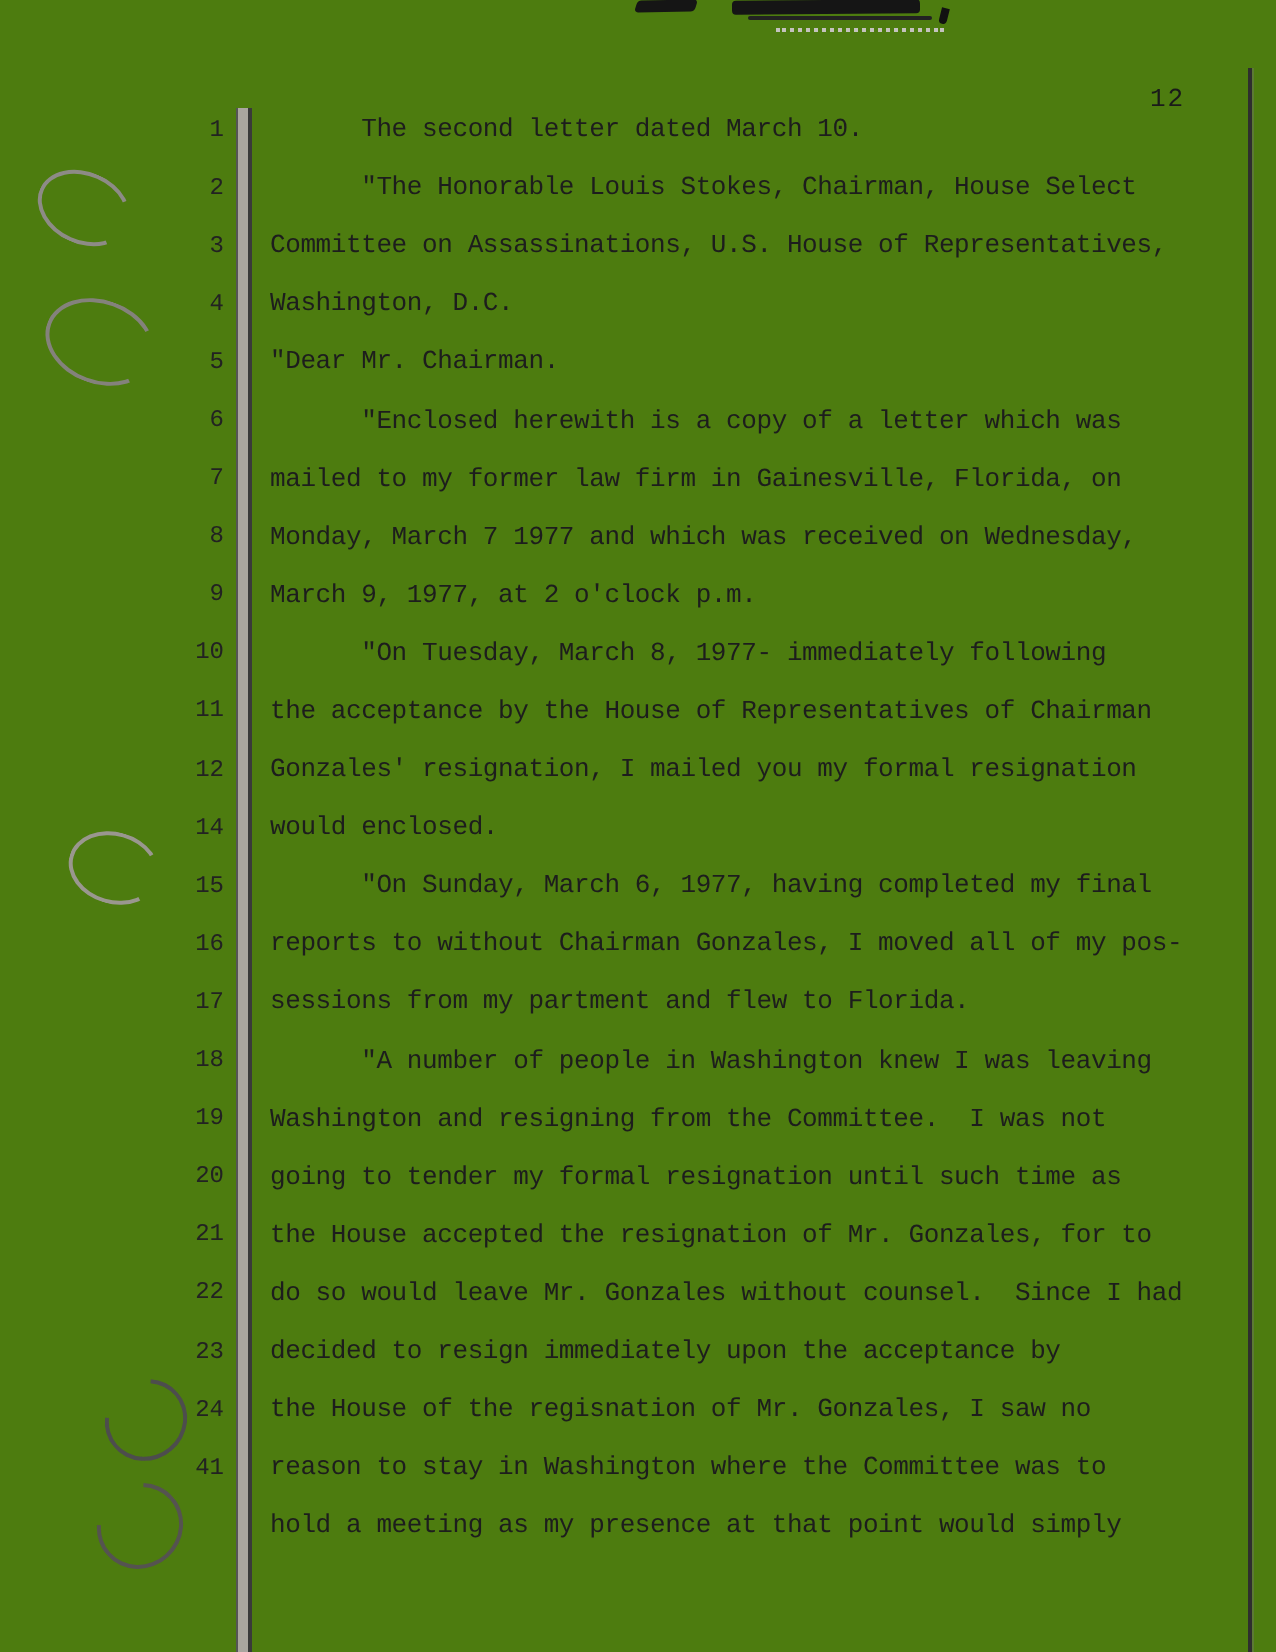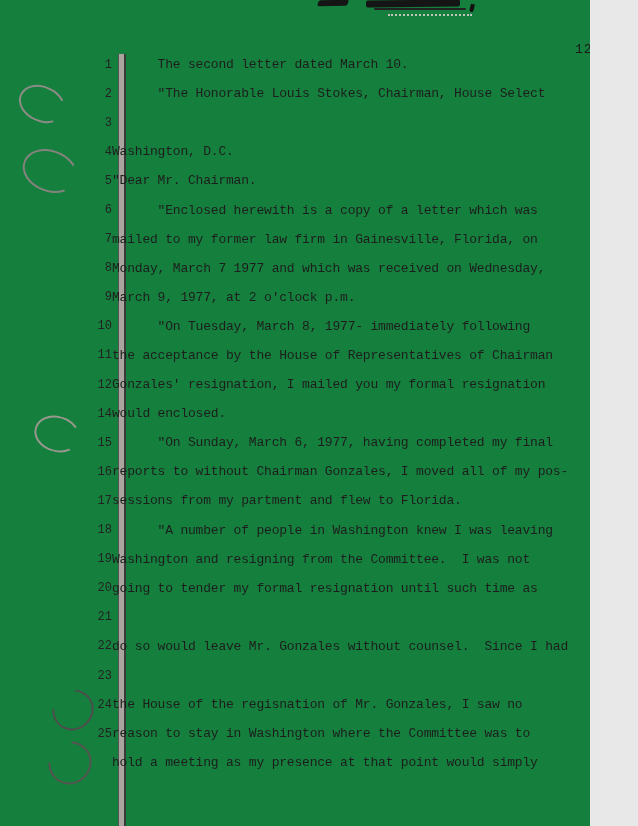--- a/index.html
+++ b/index.html
@@ -2,23 +2,23 @@
 <html><head>
 <meta charset="utf-8">
 <style>
   html, body {
     margin: 0;
     padding: 0;
     background: #e8e8e8;
   }
   .page {
     position: relative;
-    width: 590px;
+    width: 638px;
     height: 826px;
-    background: #15803d;
+    background: #4d7c0f;
     overflow: hidden;
     font-family: "Liberation Mono", "DejaVu Sans Mono", monospace;
     color: #1c1c1c;
   }
 
   
   .scribble {
     position: absolute;
     background: #151515;
     border-radius: 2px;
@@ -86,20 +86,21 @@
     align-items: center;
     height: 29.1px;
   }
   .num {
     flex: 0 0 112px;
     text-align: right;
     font-size: 12px;
     color: #222;
   }
   .txt {
+    margin-left: 23px;
     font-size: 13px;
     white-space: pre;
     letter-spacing: -0.2px;
     color: #1d1d1d;
   }
 </style>
 </head>
 <body>
 
 <div class="page">
@@ -125,20 +126,21 @@
     <div class="row">
         <span class="num">1</span>
         <span class="txt">      The second letter dated March 10.</span>
       </div>
     <div class="row">
         <span class="num">2</span>
         <span class="txt">      "The Honorable Louis Stokes, Chairman, House Select</span>
       </div>
     <div class="row">
         <span class="num">3</span>
+        <span class="txt">Committee on Assassinations, U.S. House of Representatives,</span>
       </div>
     <div class="row">
         <span class="num">4</span>
         <span class="txt">Washington, D.C.</span>
       </div>
     <div class="row">
         <span class="num">5</span>
         <span class="txt">"Dear Mr. Chairman.</span>
       </div>
     <div class="row">
@@ -192,34 +194,36 @@
     <div class="row">
         <span class="num">19</span>
         <span class="txt">Washington and resigning from the Committee.  I was not</span>
       </div>
     <div class="row">
         <span class="num">20</span>
         <span class="txt">going to tender my formal resignation until such time as</span>
       </div>
     <div class="row">
         <span class="num">21</span>
+        <span class="txt">the House accepted the resignation of Mr. Gonzales, for to</span>
       </div>
     <div class="row">
         <span class="num">22</span>
         <span class="txt">do so would leave Mr. Gonzales without counsel.  Since I had</span>
       </div>
     <div class="row">
         <span class="num">23</span>
+        <span class="txt">decided to resign immediately upon the acceptance by</span>
       </div>
     <div class="row">
         <span class="num">24</span>
         <span class="txt">the House of the regisnation of Mr. Gonzales, I saw no</span>
       </div>
     <div class="row">
-        <span class="num">25</span>
+        <span class="num">41</span>
         <span class="txt">reason to stay in Washington where the Committee was to</span>
       </div>
     <div class="row">
         <span class="num"></span>
         <span class="txt">hold a meeting as my presence at that point would simply</span>
       </div>
   </div>
 
 </div>
 

